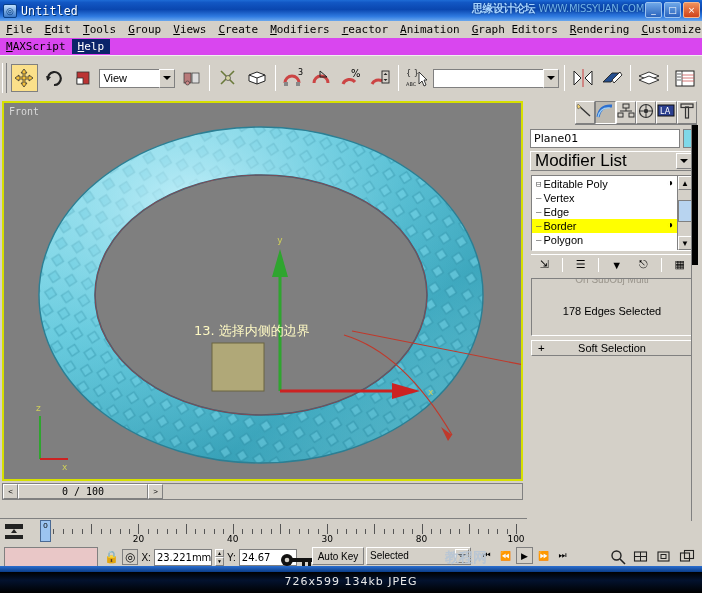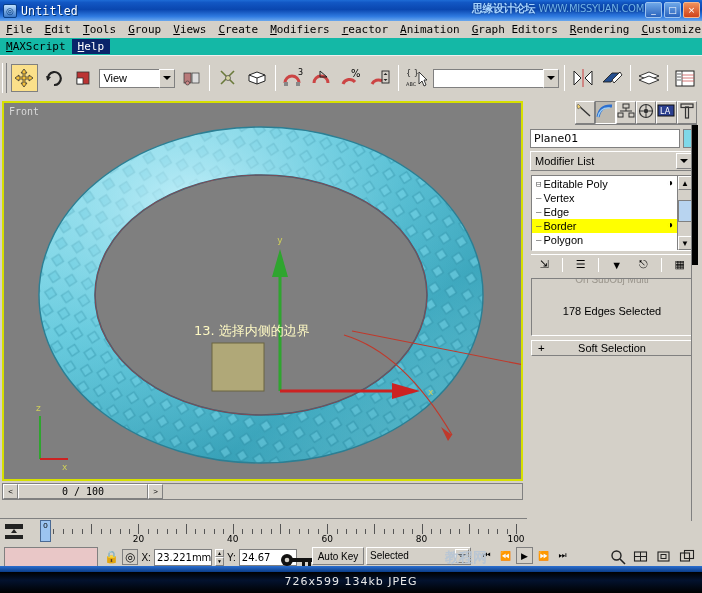--- a/index.html
+++ b/index.html
@@ -52,21 +52,21 @@
   .tb-wm .url { color:#6fb3ea; font-size:10px; letter-spacing:-0.3px; }
 
   
   .menubar {
     position:absolute; left:0; top:21px; width:702px; height:17px;
     background:#d4d0c8; display:flex; align-items:center;
     font-size:11px; font-family:"DejaVu Sans Mono", monospace;
   }
   .menubar2 {
     position:absolute; left:0; top:38px; width:702px; height:17px;
-    background:#14b8a6; display:flex; align-items:center;
+    background:#d946ef; display:flex; align-items:center;
     font-size:11px; font-family:"DejaVu Sans Mono", monospace;
   }
   .menu-item { padding:1px 6px; color:#000; white-space:nowrap; }
   .menu-item.sel { background:#0a246a; color:#fff; }
   .menu-item .u { text-decoration:underline; }
 
   
   .toolbar {
     position:absolute; left:0; top:55px; width:702px; height:45px;
     background:#d4d0c8; border-top:1px solid #efefef;
@@ -139,21 +139,21 @@
     display:flex; margin:4px 3px 3px 3px; height:19px;
   }
   .cp-name input {
     flex:1; height:19px; background:#fff; border:1px solid #808080;
     font-size:11px; padding-left:3px; font-family:"DejaVu Sans", sans-serif;
   }
   .cp-swatch { width:22px; height:19px; background:#7fd8e8; border:1px solid #808080; margin-left:3px; }
   .cp-modlist {
     margin:2px 3px; height:20px; background:#d4d0c8; border:1px solid #808080;
     border-top-color:#fff; border-left-color:#fff;
-    display:flex; align-items:center; font-size:11px; padding-left:4px;
+    display:flex; align-items:center; font-size:17px; padding-left:4px;
     position:relative;
   }
   .cp-modlist .arrow {
     position:absolute; right:1px; top:1px; width:16px; height:16px;
     background:#d4d0c8; border:1px solid #fff; border-right-color:#808080; border-bottom-color:#808080;
     display:flex; align-items:center; justify-content:center;
   }
   .modbtns { display:grid; grid-template-columns:1fr 1fr; gap:2px 4px; margin:5px 4px; }
   .modbtn {
     height:18px; background:#d4d0c8; border:1px solid #fff;
@@ -711,21 +711,21 @@
       <div class="tick" style="left: 449.92px; height: 5px;"></div>
       <div class="tick" style="left: 459.36px; height: 5px;"></div>
       <div class="tick" style="left: 468.8px; height: 10px;"></div>
       <div class="tick" style="left: 478.24px; height: 5px;"></div>
       <div class="tick" style="left: 487.68px; height: 5px;"></div>
       <div class="tick" style="left: 497.12px; height: 5px;"></div>
       <div class="tick" style="left: 506.56px; height: 5px;"></div>
       <div class="tick" style="left: 516px; height: 10px;"></div>
       <div class="lab" style="left: 138.4px;">20</div>
       <div class="lab" style="left: 232.8px;">40</div>
-      <div class="lab" style="left: 327.2px;">60</div>
+      <div class="lab" style="left: 327.2px;">30</div>
       <div class="lab" style="left: 421.6px;">80</div>
       <div class="lab" style="left: 516px;">100</div>
       <div class="marker" style="left: 40px;">0</div>
     </div>
 
   <div class="bottom">
     <div class="mtl-swatch"></div>
     <div class="mtl-swatch2"></div>
 
     <div class="coord-row">

